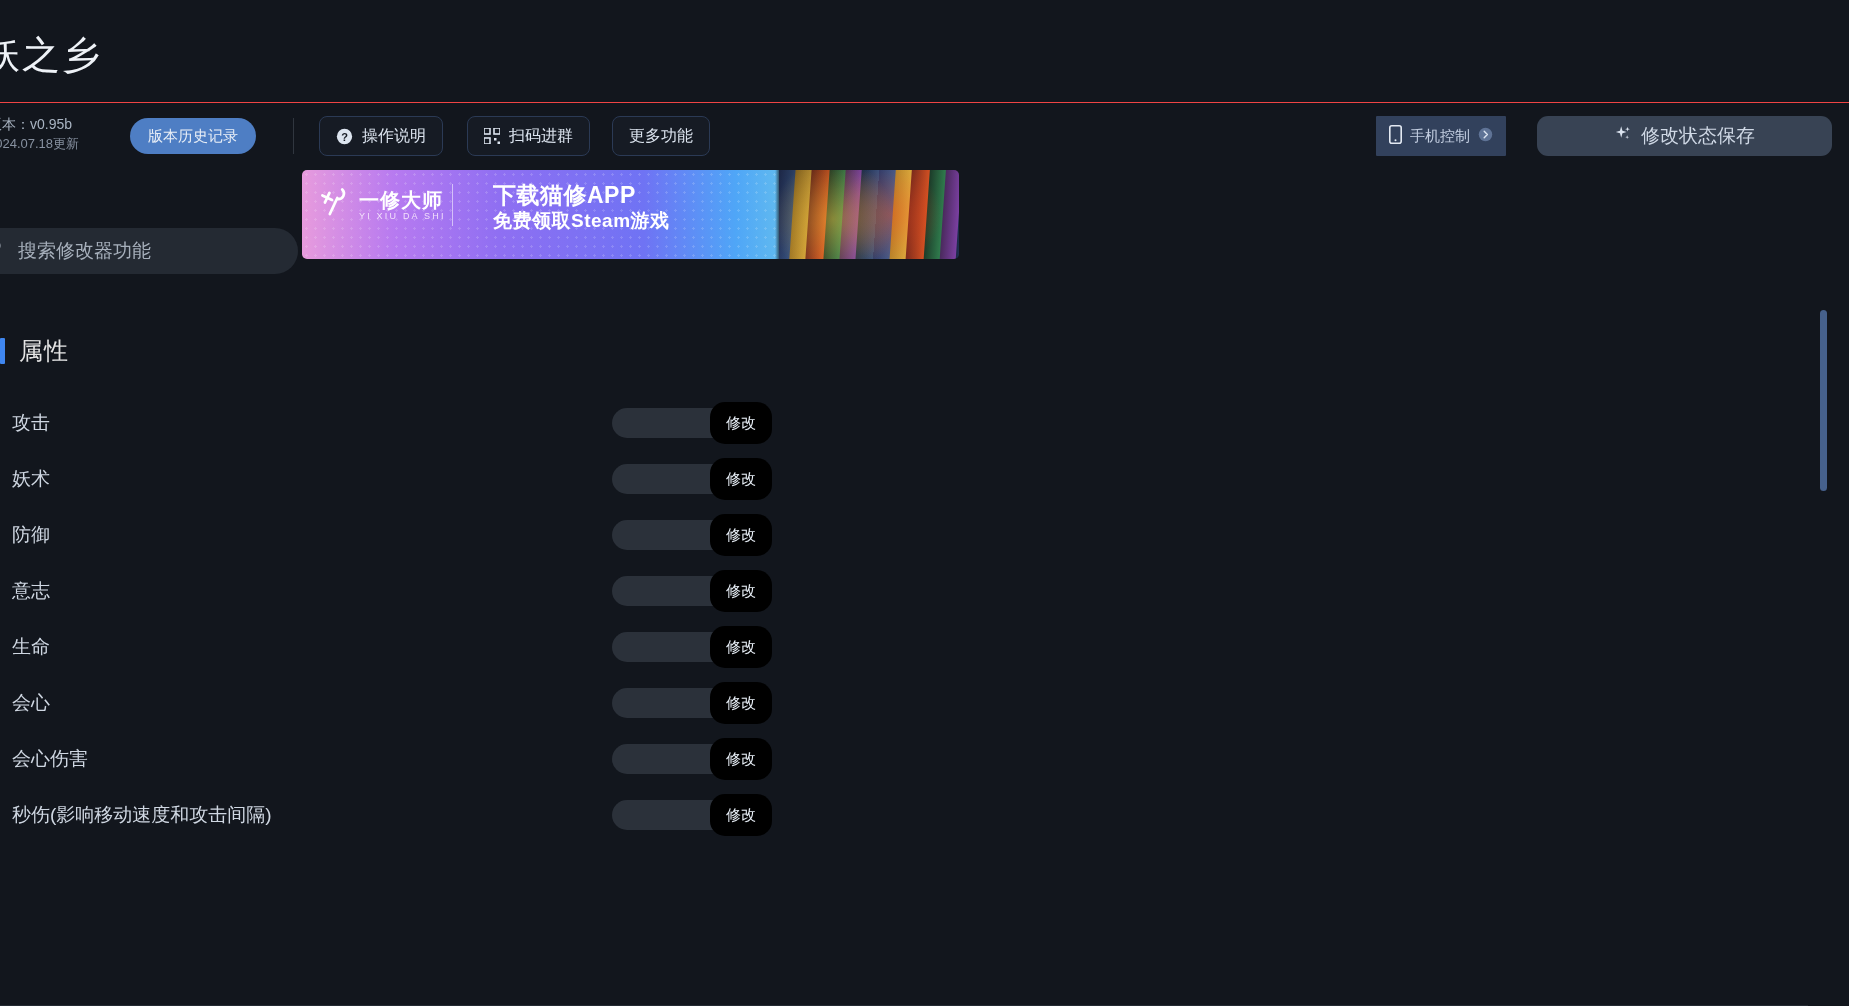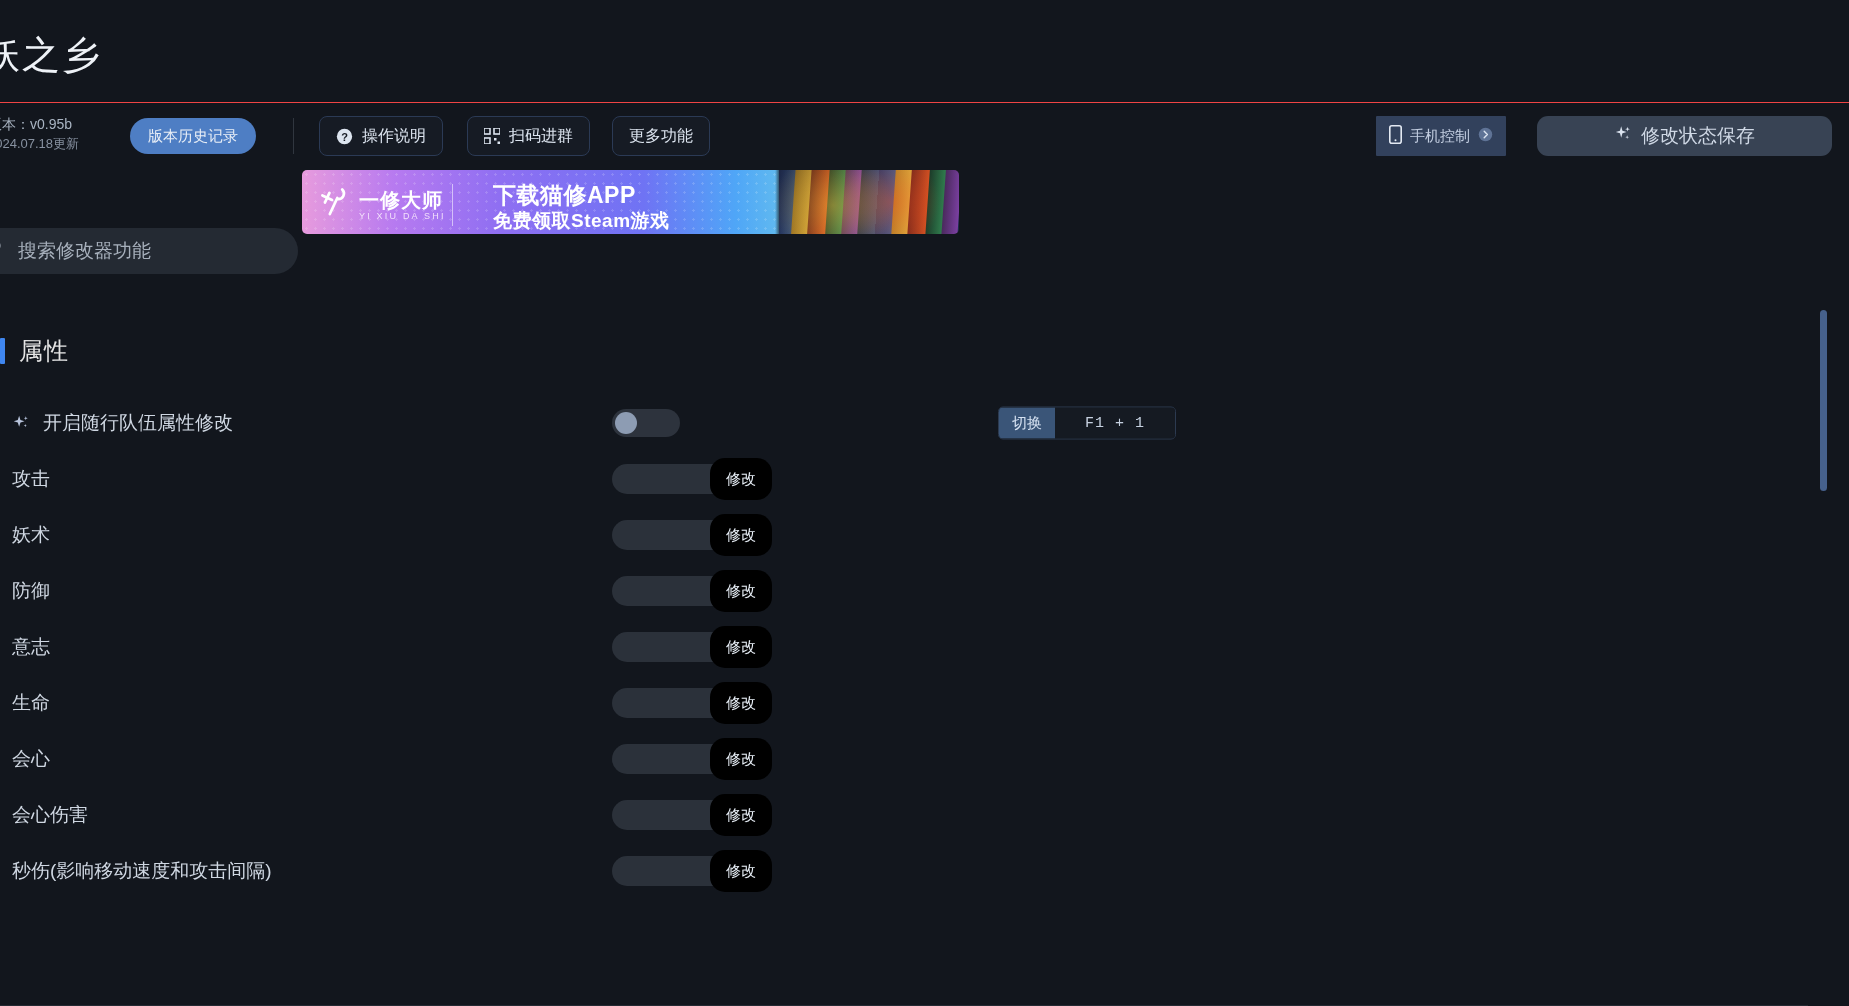--- a/index.html
+++ b/index.html
@@ -90,21 +90,21 @@
   .search-box .sicon { opacity: .55; display: flex; }
   .search-box input {
     background: transparent; border: none; outline: none;
     color: #c5cdd8; font-size: 19px; width: 100%;
     font-family: "Liberation Sans", "DejaVu Sans", sans-serif;
   }
   .search-box input::placeholder { color: #a7b0bc; }
 
   .banner {
     position: absolute; left: 302px; top: 170px;
-    width: 657px; height: 64px; border-radius: 5px;
+    width: 657px; height: 89px; border-radius: 5px;
     overflow: hidden; cursor: pointer;
     background: linear-gradient(90deg,#e79bdd 0%, #b77af0 14%, #8f6ff2 30%, #6f73f4 52%, #4fa6f7 66%, #5fb8f0 72%, #1a1a1a 73%);
   }
   .banner .dots {
     position: absolute; left: 0; top: 0; width: 73%; height: 100%;
     background-image: radial-gradient(rgba(255,255,255,.16) 1.1px, transparent 1.2px);
     background-size: 9px 9px;
   }
   .bn-logo {
     position: absolute; left: 20px; top: 16px;
@@ -326,39 +326,20 @@
   <div class="bn-art"></div>
 </div>
 
 <div class="section-head">
   <div class="section-bar"></div>
   <div class="section-title">属性</div>
 </div>
 
 <div class="rows">
 
-  <div class="row" style="height:56px">
-    <div class="row-label">
-      <span class="sparkle">
-        <svg width="19" height="19" viewBox="0 0 20 20" fill="#b9c5dd">
-            <path d="M7.5 1.8 L8.9 6.2 L13.2 7.6 L8.9 9 L7.5 13.5 L6.1 9 L1.8 7.6 L6.1 6.2 Z"></path>
-            <path d="M14.5 2.4 L15 4 L16.6 4.5 L15 5 L14.5 6.6 L14 5 L12.4 4.5 L14 4 Z"></path>
-            <path d="M14 10.6 L14.4 11.9 L15.7 12.3 L14.4 12.7 L14 14 L13.6 12.7 L12.3 12.3 L13.6 11.9 Z"></path>
-          </svg>
-      </span>
-      <span>开启随行队伍属性修改</span>
-    </div>
-    <div class="toggle">
-      <div class="knob"></div>
-    </div>
-    <div class="hotkey">
-      <div class="hk-left">切换</div>
-      <div class="hk-right">F1 + 1</div>
-    </div>
-  </div>
 
   <div id="rows-container">
       <div class="row">
         <div class="row-label">攻击</div>
         <div class="input-pill">
           <span class="val"></span>
           <button class="modify-btn">修改</button>
         </div>
       </div>
       <div class="row">

